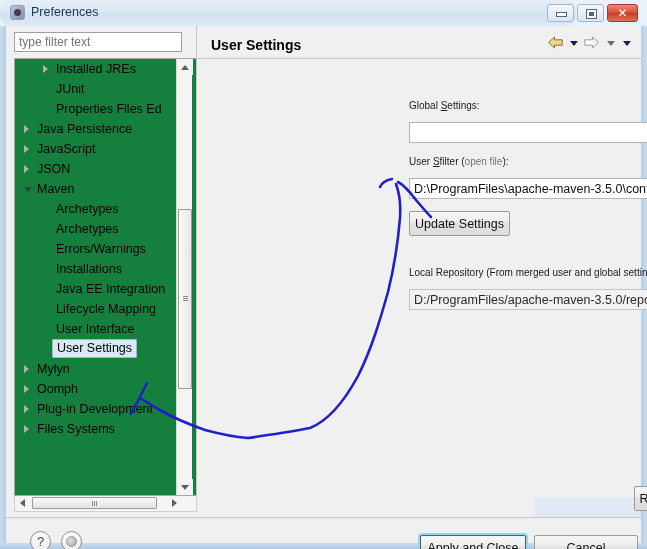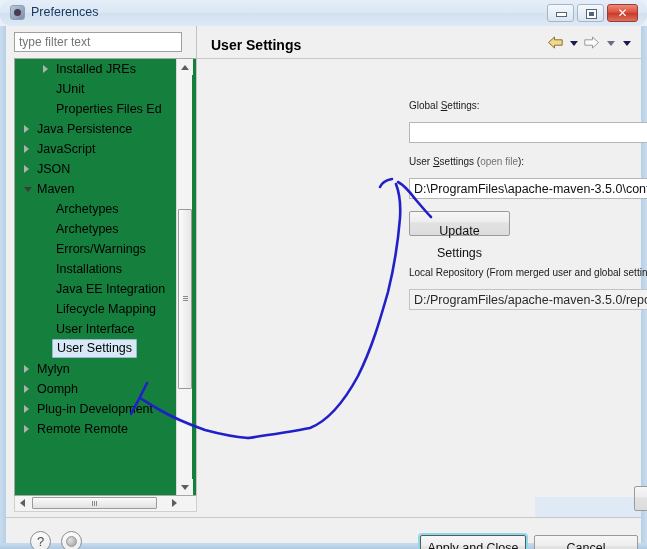--- a/index.html
+++ b/index.html
@@ -10,21 +10,21 @@
     background:#d7e3f0;
   }
   #window{
     position:absolute;left:0;top:0;width:647px;height:549px;
     background:linear-gradient(to bottom,#e9f1fa 0%,#dfe9f5 100%);
     box-sizing:border-box;
   }
 
   
   #titlebar{
-    position:absolute;left:0;top:0;width:647px;height:26px;
+    position:absolute;left:0;top:0;width:576px;height:26px;
     background:linear-gradient(to bottom,#e5eef8 0%,#dbe7f4 48%,#d2e0f0 52%,#dde9f6 100%);
     border-radius:11px;
   }
   #title-icon{
     position:absolute;left:10px;top:5px;width:15px;height:15px;
     border-radius:3px;
     background:linear-gradient(135deg,#b9c8dc,#7e8fa8);
     border:1px solid #8fa0b6;box-sizing:border-box;
   }
   #title-icon:after{
@@ -167,21 +167,21 @@
     border:1px solid #b6b6b6;box-sizing:border-box;
     font-family:"Liberation Sans",sans-serif;font-size:12.5px;color:#111;
     padding:2px 4px;outline:none;
   }
   .ffield.readonly{background:#f2f2f2;border-color:#c3c3c3;color:#2a2a2a;}
   .btn{
     position:absolute;box-sizing:border-box;height:24px;
     background:linear-gradient(to bottom,#f6f6f6 0%,#ededed 45%,#e2e2e2 46%,#dcdcdc 100%);
     border:1px solid #9b9b9b;border-radius:2px;
     font-family:"Liberation Sans",sans-serif;font-size:12.5px;color:#111;
-    text-align:center;line-height:22px;cursor:default;padding:8px;
+    text-align:center;line-height:22px;cursor:default;padding:0;
   }
   #lbl-global{left:212px;top:74px;}
   #in-global{left:212px;top:96px;width:354px;}
   #lbl-user{left:212px;top:130px;}
   #link-openfile{color:#737373;cursor:pointer;}
   #in-user{left:212px;top:152px;width:354px;}
   #btn-update{left:212px;top:185px;width:101px;height:25px;}
   #lbl-local{left:212px;top:241px;}
   #in-local{left:212px;top:263px;width:354px;}
   #btn-restore{left:437px;top:460px;width:104px;height:25px;}
@@ -306,21 +306,21 @@
             <div class="titem lvl1">
               <span class="arrow"></span>
               <span class="lbl">Oomph</span>
             </div>
             <div class="titem lvl1">
               <span class="arrow"></span>
               <span class="lbl">Plug-in Development</span>
             </div>
             <div class="titem lvl1">
               <span class="arrow"></span>
-              <span class="lbl">Remote Remote</span>
+              <span class="lbl">Files Systems</span>
             </div>
           </div>
       </div>
 
       <div id="tree-vsb">
         <div class="sb-arrow sb-up">
             <i></i>
           </div>
         <div id="tree-vsb-thumb"></div>
         <div class="sb-arrow sb-down">
@@ -355,21 +355,21 @@
             <path d="M9.5 2 L15.5 7.5 L9.5 13 L9.5 10.2 L1.8 10.2 L1.8 4.8 L9.5 4.8 Z" fill="#fbfbfb" stroke="#9a9a9a" stroke-width="1"></path>
           </svg>
         </span>
         <span class="nav-el chev dim"><i></i></span>
         <span class="nav-el chev"><i></i></span>
       </div>
 
       <div class="flabel" id="lbl-global"><span>Global </span><span class="mn">S</span><span>ettings:</span></div>
       <input class="ffield" id="in-global" type="text" value="" style="">
 
-      <div class="flabel" id="lbl-user"><span>User </span><span class="mn">S</span><span>settings (</span><span id="link-openfile">open file</span><span>):</span></div>
+      <div class="flabel" id="lbl-user"><span>User </span><span class="mn">S</span><span>filter (</span><span id="link-openfile">open file</span><span>):</span></div>
       <input class="ffield" id="in-user" type="text" value="D:\ProgramFiles\apache-maven-3.5.0\conf\settings.xml" style="">
 
       <button class="btn" id="btn-update">Update Settings</button>
 
       <div class="flabel" id="lbl-local">Local Repository (From merged user and global settings):</div>
       <input class="ffield readonly" id="in-local" type="text" readonly="" value="D:/ProgramFiles/apache-maven-3.5.0/repository" style="">
 
       <button class="btn" id="btn-restore">Restore Defaults</button>
 
     </div>

